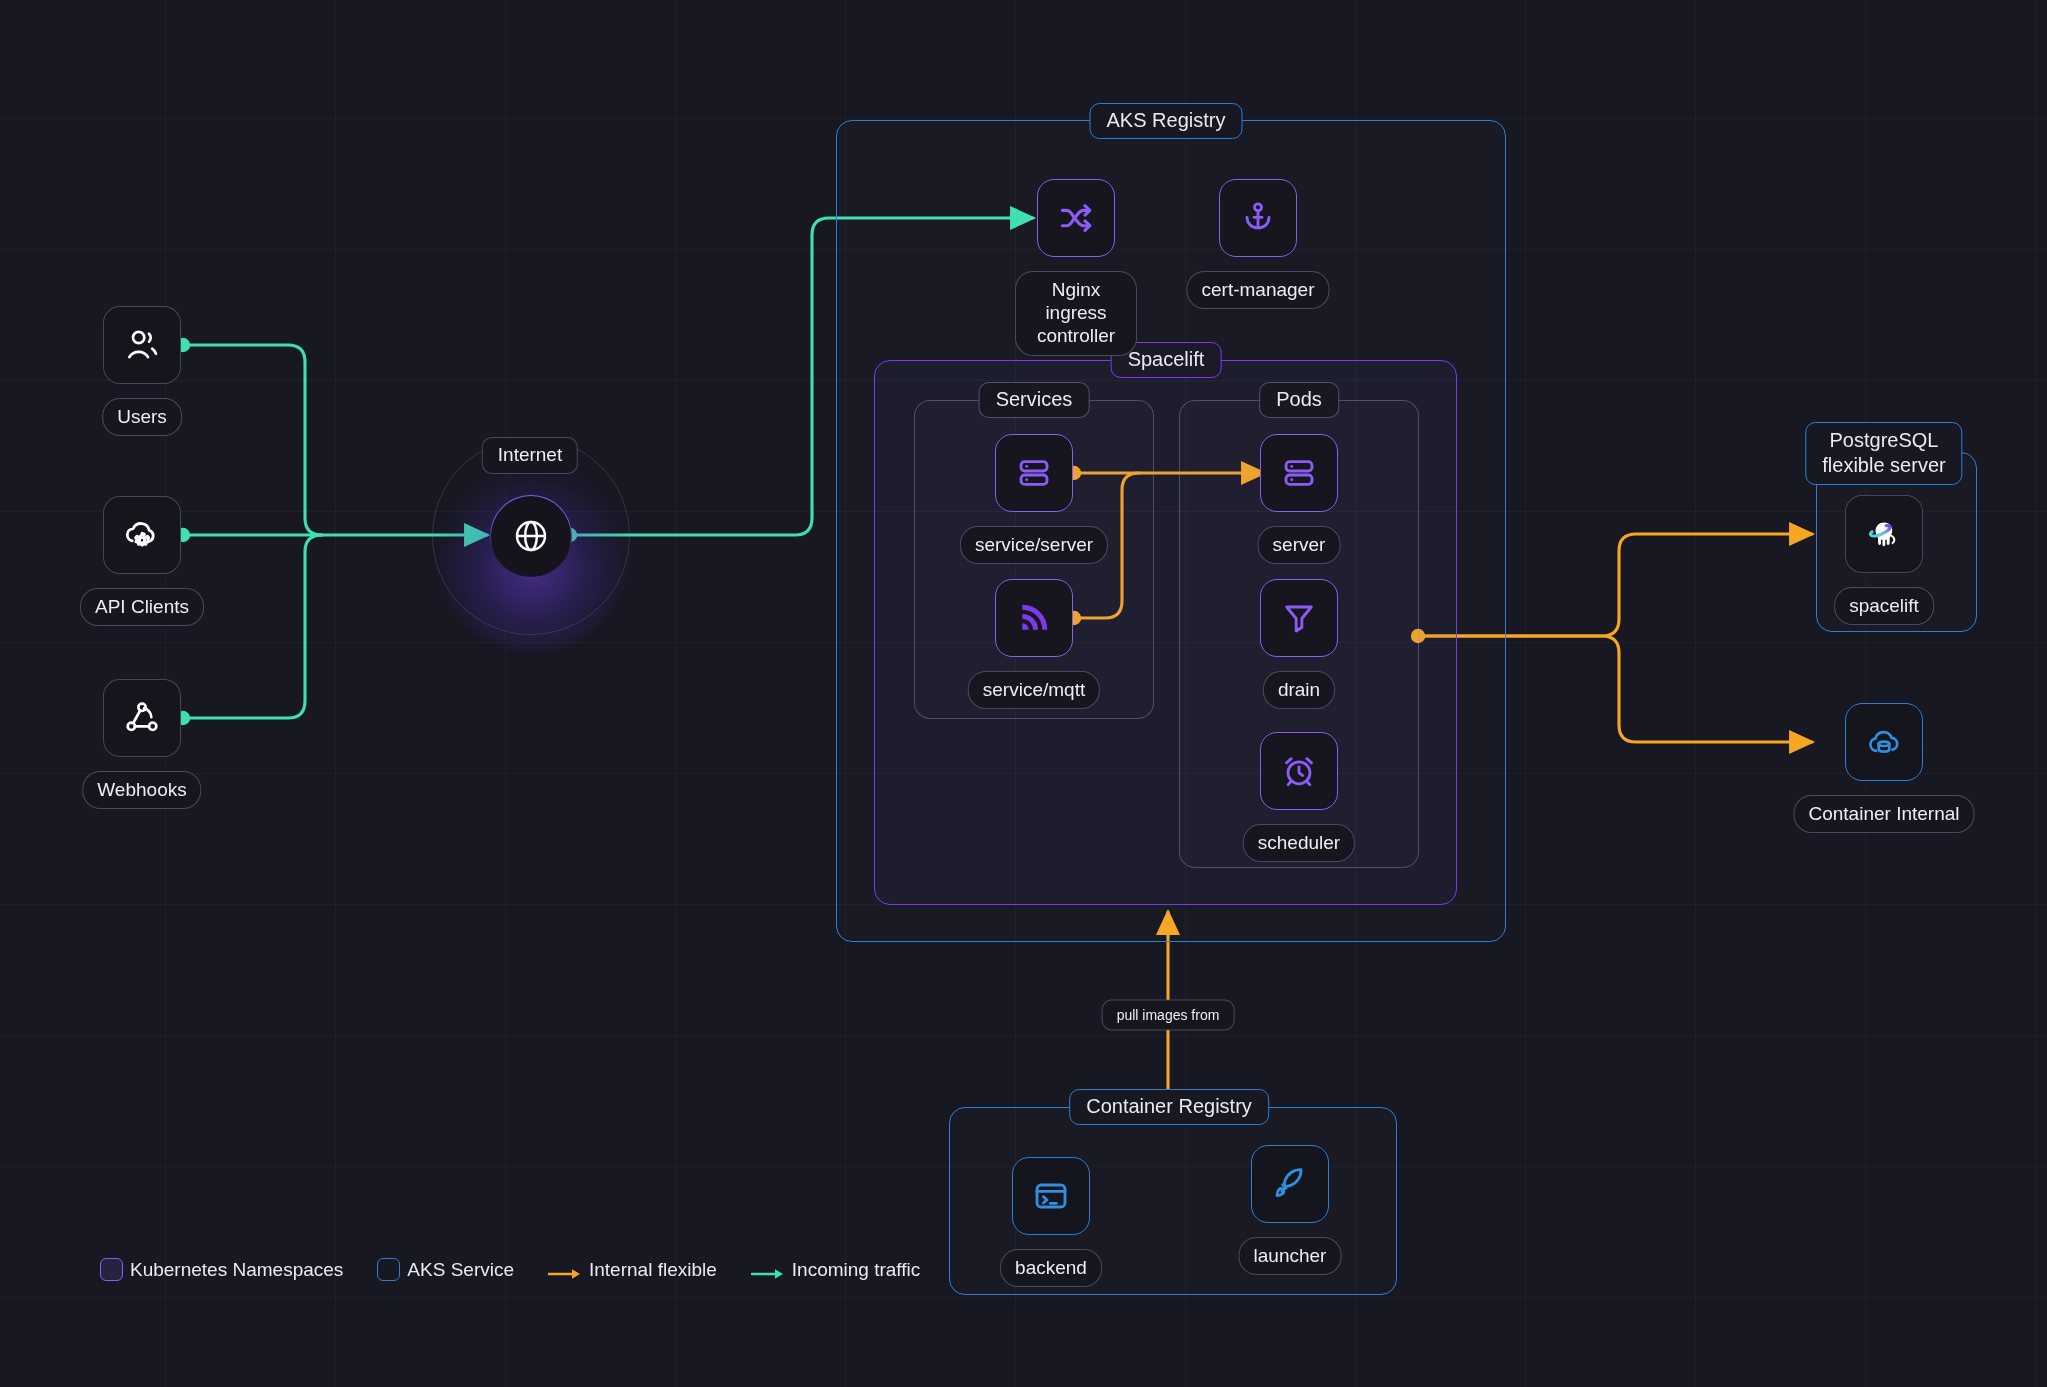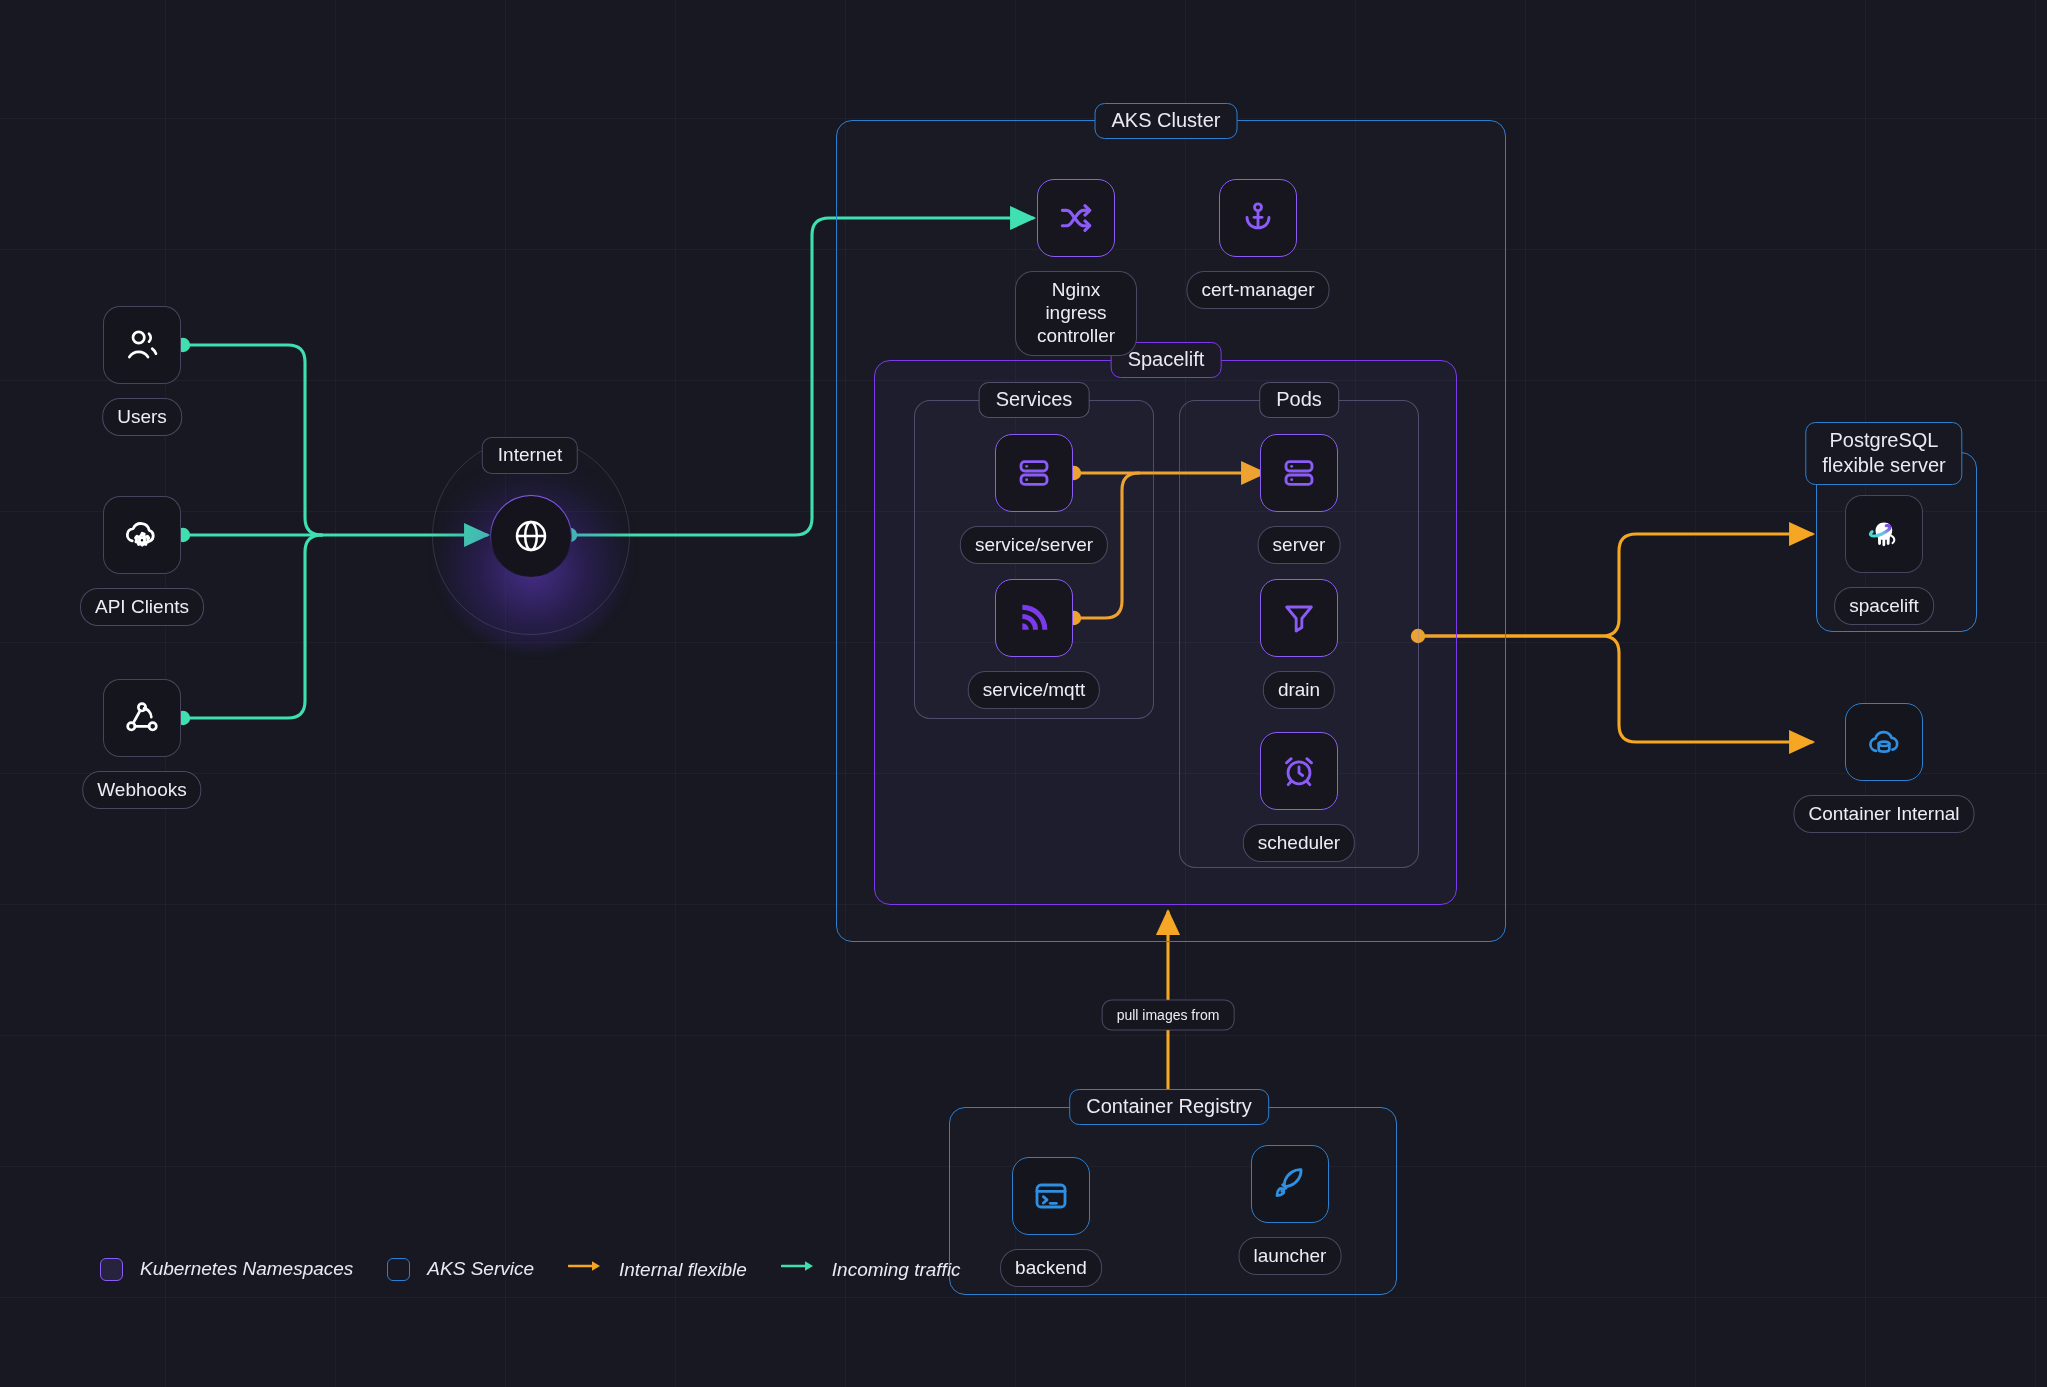--- a/index.html
+++ b/index.html
@@ -102,21 +102,21 @@
   
   .elabel{
     position:absolute;transform:translate(-50%,-50%);
     padding:6px 14px 7px;border-radius:10px;
     border:1.3px solid rgba(150,140,190,0.42);
     background:#15161e;color:#eceef5;font-size:14px;white-space:nowrap;
   }
 
   
   .legend{position:absolute;left:100px;top:1258px;display:flex;align-items:center;gap:34px;}
-  .litem{display:flex;align-items:flex-start;gap:17px;font-style:italic;}
+  .litem{display:flex;align-items:flex-end;gap:7px;}
   .lswatch{width:23px;height:23px;border-radius:6px;box-sizing:border-box;}
   .lswatch.ns{border:1.8px solid #8b5cf6;background:rgba(124,92,220,0.16);}
   .lswatch.aks{border:1.8px solid #2f7fd1;background:transparent;}
   .ltext{color:#e9eaf2;font-size:19px;white-space:nowrap;}
   .larrow{width:34px;height:14px;}
 </style>
 </head>
 <body>
 
 <div id="canvas">
@@ -162,21 +162,21 @@
     </g>
     <g fill="#f5a623">
       <circle cx="1074" cy="473" r="7.2"></circle>
       <circle cx="1074" cy="618" r="7.2"></circle>
       <circle cx="1418" cy="636" r="7.2"></circle>
       <circle cx="1168" cy="1106" r="7.2"></circle>
     </g>
   </svg>
 
   <div class="group aks" style="left:836px;top:120px;width:670px;height:822px;"></div>
-  <div class="gtitle blue" style="left:1166px;top:103px;">AKS Cluster</div>
+  <div class="gtitle blue" style="left:1166px;top:103px;">AKS Registry</div>
 
   <div class="group ns" style="left:874px;top:360px;width:583px;height:545px;"></div>
   <div class="gtitle purple" style="left:1166px;top:342px;">Spacelift</div>
 
   <div class="group sub" style="left:914px;top:400px;width:240px;height:319px;"></div>
   <div class="gtitle grey" style="left:1034px;top:382px;">Services</div>
 
   <div class="group sub" style="left:1179px;top:400px;width:240px;height:468px;"></div>
   <div class="gtitle grey" style="left:1299px;top:382px;">Pods</div>
 

